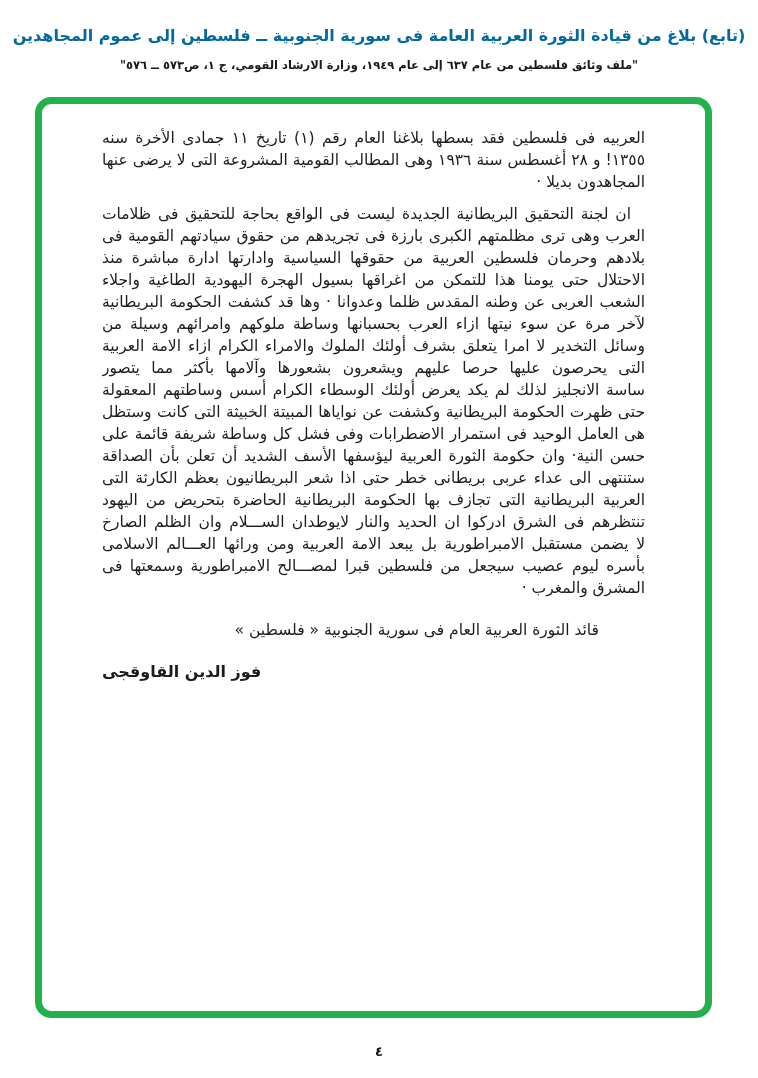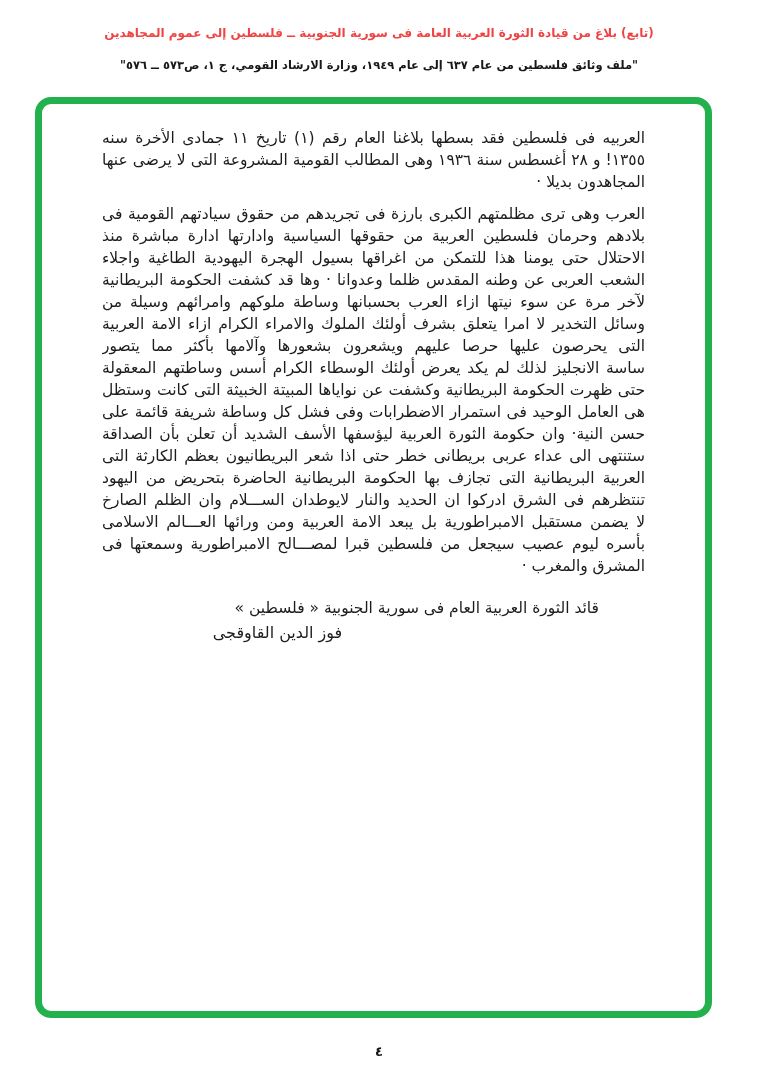--- a/index.html
+++ b/index.html
@@ -16,23 +16,23 @@
     overflow: hidden;
   }
   
   .hdr-title {
     position: absolute;
     top: 26px;
     left: 0;
     width: 758px;
     direction: rtl;
     text-align: center;
-    font-size: 12px;
+    font-size: 16px;
     font-weight: bold;
-    color: #ef4444;
+    color: #0369a1;
     letter-spacing: 0;
   }
   .hdr-source {
     position: absolute;
     top: 58px;
     left: 0;
     width: 758px;
     direction: rtl;
     text-align: center;
     font-size: 11.5px;
@@ -77,24 +77,24 @@
   .line.l-indent { text-indent: 14px; }
   .sig-title {
     margin-top: 20px;
     padding-left: 0;
     padding-right: 46px;
     text-align: right;
     height: 24px;
     white-space: nowrap;
   }
   .sig-name {
-    margin-top: 1px;
+    margin-top: 18px;
     padding-right: 192px;
-    text-align: center;
-    font-weight: normal;
+    text-align: left;
+    font-weight: bold;
     font-size: 16px;
     height: 24px;
     white-space: nowrap;
   }
   
   .page-num {
     position: absolute;
     top: 1044px;
     left: 0;
     width: 758px;
@@ -116,20 +116,21 @@
   <div class="scan-frame" style="border-color: rgb(34, 177, 76);"></div>
 
   <div class="doc-text">
 
     <div class="line">العربيه فى فلسطين فقد بسطها بلاغنا العام رقم (١) تاريخ ١١ جمادى الأخرة سنه</div>
     <div class="line">١٣٥٥! و ٢٨ أغسطس سنة ١٩٣٦ وهى المطالب القومية المشروعة التى لا يرضى عنها</div>
     <div class="line l-end">المجاهدون بديلا ·</div>
 
     <div class="para-gap"></div>
 
+    <div class="line l-indent">ان لجنة التحقيق البريطانية الجديدة ليست فى الواقع بحاجة للتحقيق فى ظلامات</div>
     <div class="line">العرب وهى ترى مظلمتهم الكبرى بارزة فى تجريدهم من حقوق سيادتهم القومية فى</div>
     <div class="line">بلادهم وحرمان فلسطين العربية من حقوقها السياسية وادارتها ادارة مباشرة منذ</div>
     <div class="line">الاحتلال حتى يومنا هذا للتمكن من اغراقها بسيول الهجرة اليهودية الطاغية واجلاء</div>
     <div class="line">الشعب العربى عن وطنه المقدس ظلما وعدوانا · وها قد كشفت الحكومة البريطانية</div>
     <div class="line">لآخر مرة عن سوء نيتها ازاء العرب بحسبانها وساطة ملوكهم وامرائهم وسيلة من</div>
     <div class="line">وسائل التخدير لا امرا يتعلق بشرف أولئك الملوك والامراء الكرام ازاء الامة العربية</div>
     <div class="line">التى يحرصون عليها حرصا عليهم ويشعرون بشعورها وآلامها بأكثر مما يتصور</div>
     <div class="line">ساسة الانجليز لذلك لم يكد يعرض أولئك الوسطاء الكرام أسس وساطتهم المعقولة</div>
     <div class="line">حتى ظهرت الحكومة البريطانية وكشفت عن نواياها المبيتة الخبيثة التى كانت وستظل</div>
     <div class="line">هى العامل الوحيد فى استمرار الاضطرابات وفى فشل كل وساطة شريفة قائمة على</div>

